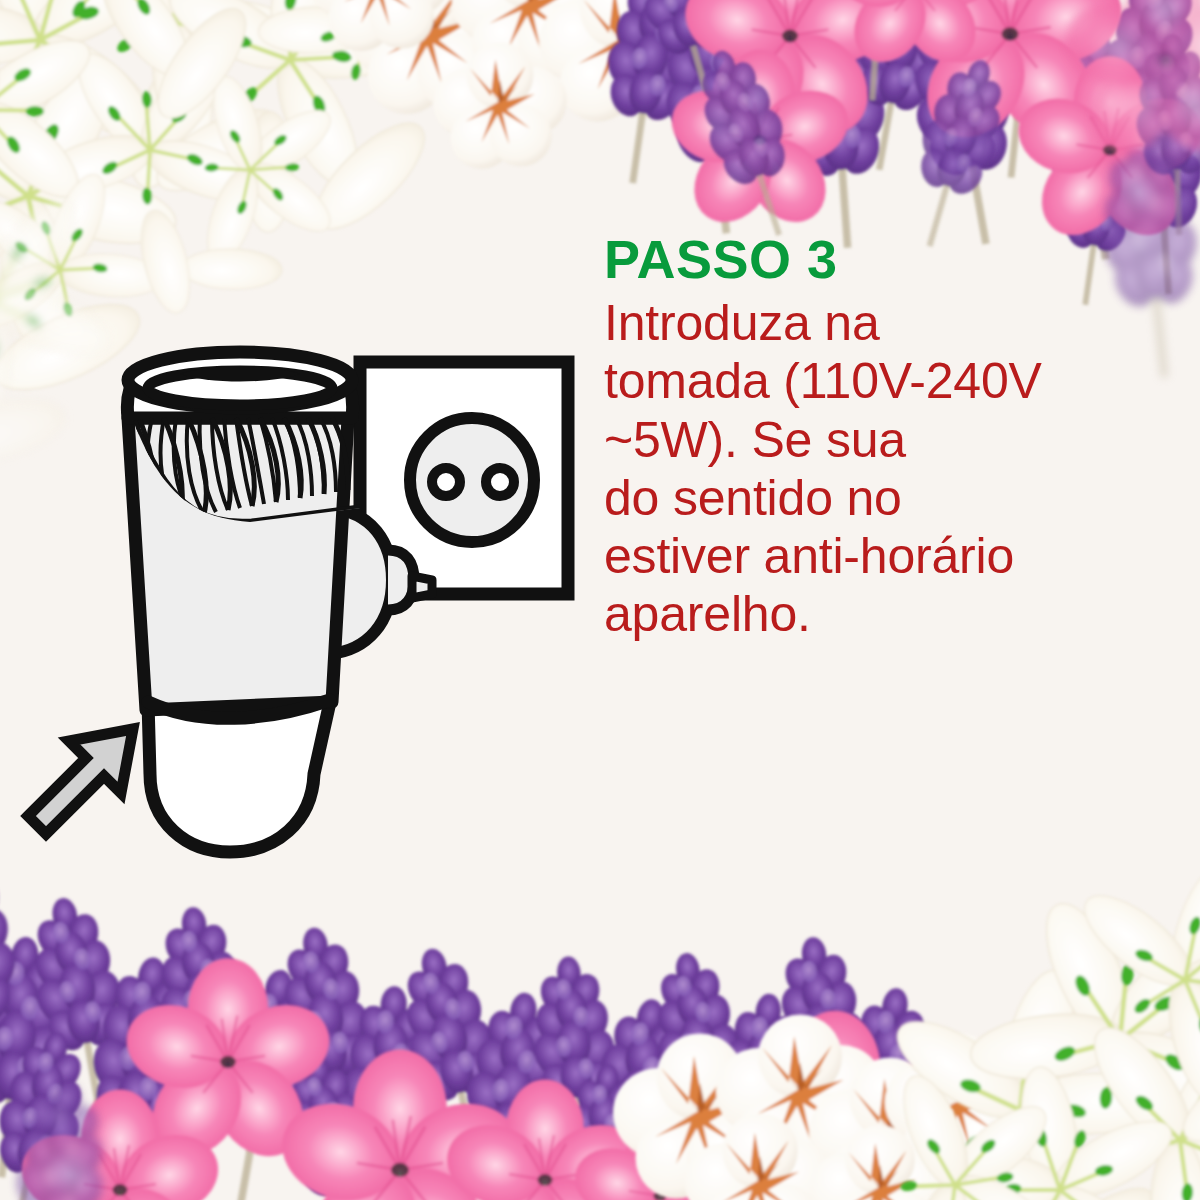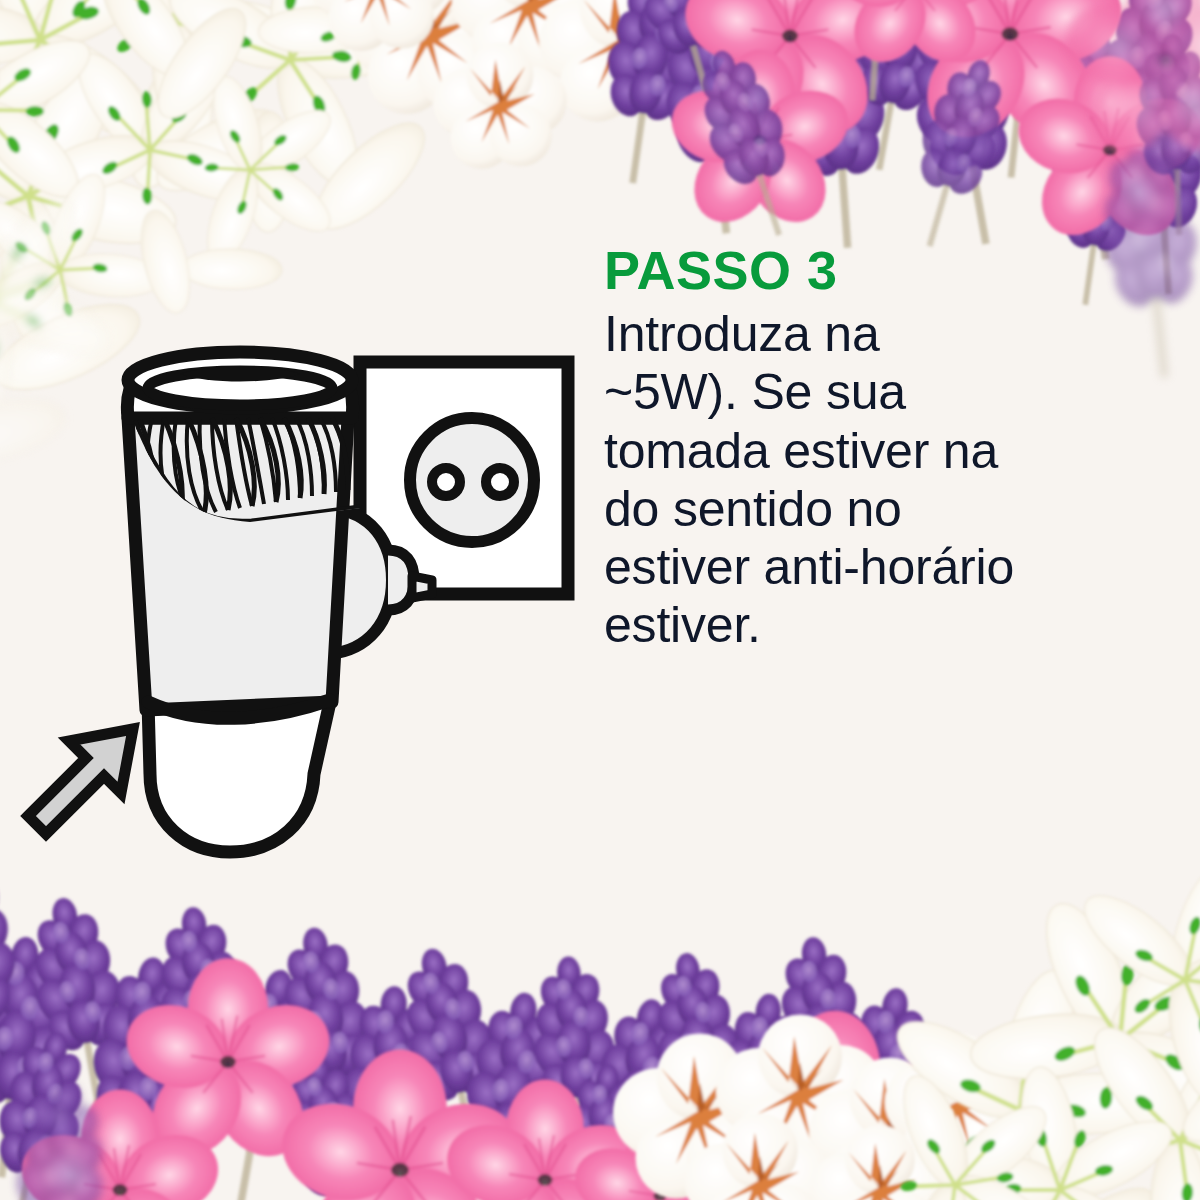--- a/index.html
+++ b/index.html
@@ -12,21 +12,21 @@
     position:relative;
     width:1200px; height:1200px;
     background:#f8f4f0;
     overflow:hidden;
   }
   .layer { position:absolute; inset:0; pointer-events:none; }
 
   
   #text-panel {
     position:absolute;
-    left:604px; top:243px;
+    left:604px; top:232px;
     width:510px;
   }
   #step-heading {
     font-size:54px;
     font-weight:bold;
     color:#089b3c;
     letter-spacing:0.5px;
     line-height:1.0;
     margin:0 0 8px 0;
     white-space:pre;
@@ -125,27 +125,27 @@
       </g>
 
       <g>
         <path d="M28,566 L86,508 L69,491 L133,479 L121,543 L104,526 L46,584 Z" fill="#d2d2d2" stroke="#111111" stroke-width="11" stroke-linejoin="miter"></path>
       </g>
     </svg>
   </div>
 
   <div id="text-panel">
     <h1 id="step-heading" style="color: rgb(8, 155, 60);">PASSO 3</h1>
-    <p id="step-body" style="color: #0f172a;">
+    <p id="step-body" style="color: #b91c1c;">
       <span class="ln">Introduza na</span>
+      <span class="ln">tomada (110V-240V</span>
       <span class="ln">~5W). Se sua</span>
-      <span class="ln">tomada estiver na</span>
       <span class="ln">do sentido no</span>
       <span class="ln">estiver anti-horário</span>
-      <span class="ln">estiver.</span>
+      <span class="ln">aparelho.</span>
     </p>
   </div>
 
   <div class="layer">
     <svg viewBox="0 0 1200 1200" width="1200" height="1200">
       <defs>
         <radialGradient id="lavG" cx="50%" cy="40%" r="60%">
           <stop offset="0%" stop-color="#9a6fc4"></stop>
             <stop offset="60%" stop-color="#6f3f9e"></stop>
             <stop offset="100%" stop-color="#5a3086"></stop>

